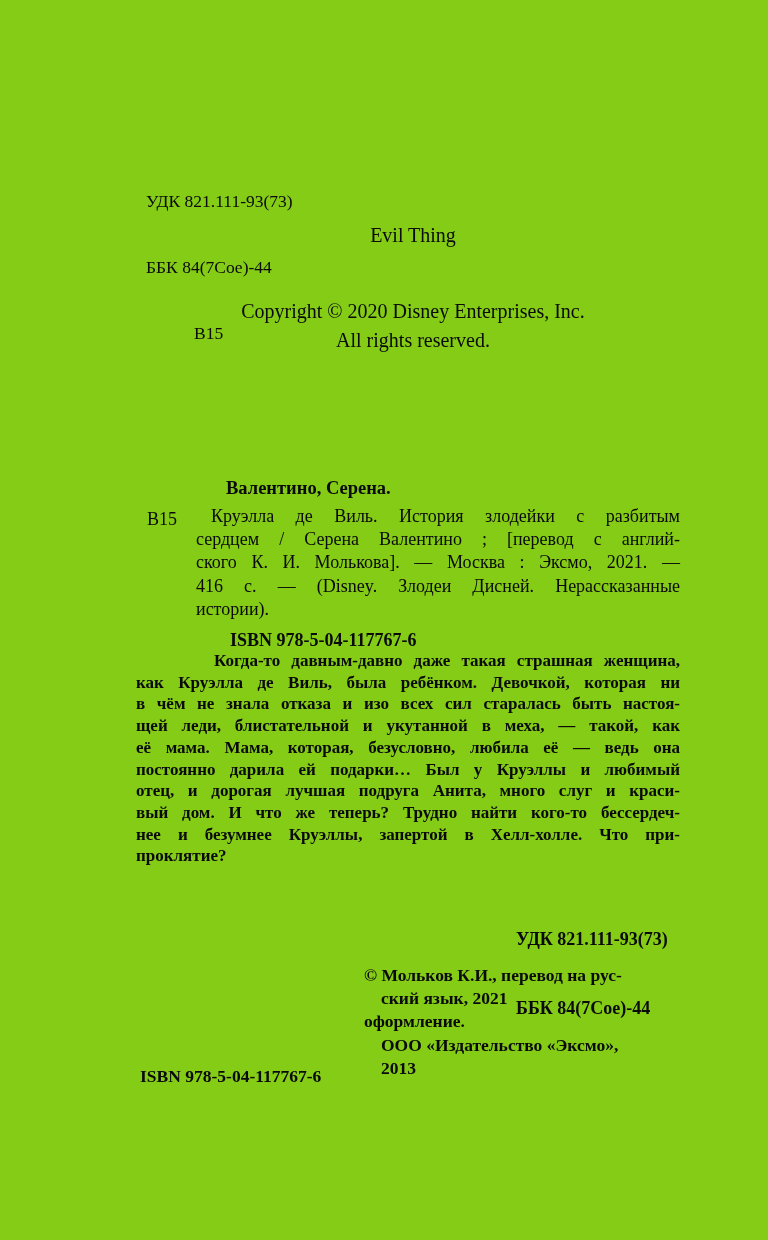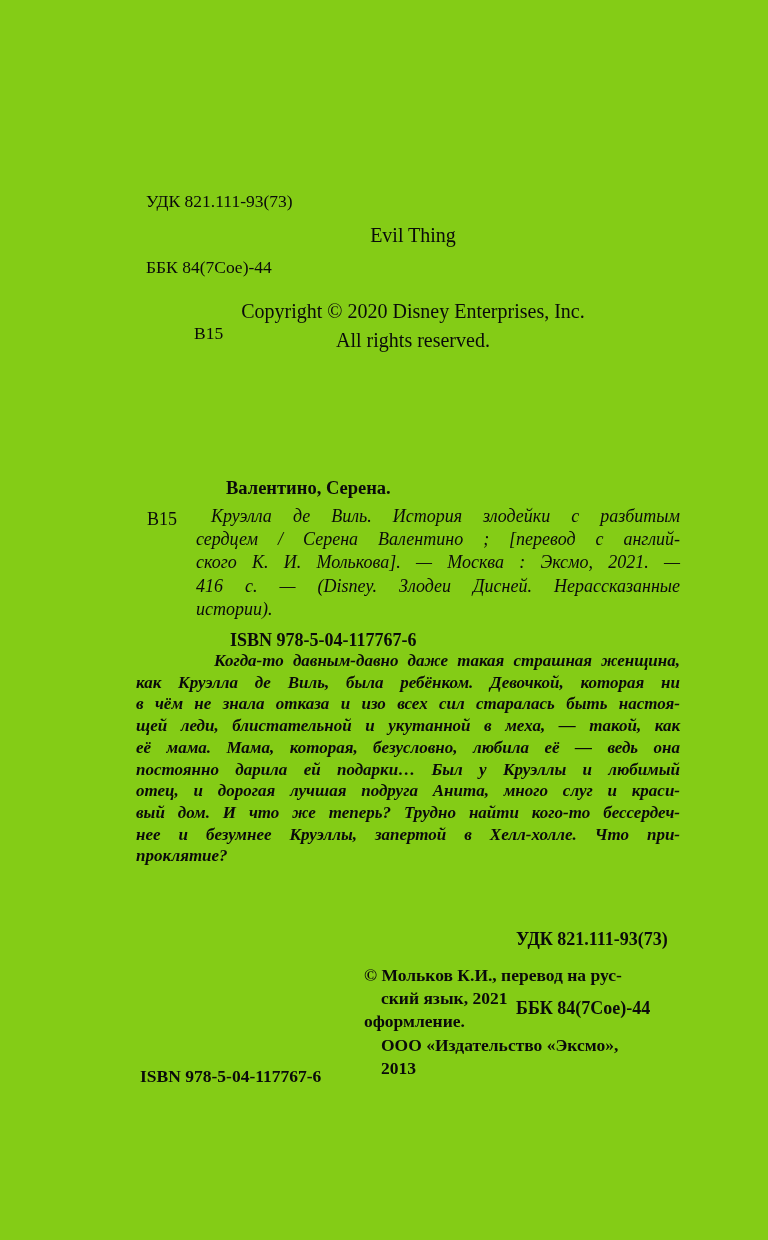--- a/index.html
+++ b/index.html
@@ -91,21 +91,20 @@
     width: 544px;
     font-size: 17px;
     font-weight: bold;
     line-height: 21.7px;
   }
 
   
   .justify-lines .jline {
     text-align: justify;
     text-align-last: justify;
-    font-style: italic;
   }
   .justify-lines .jline:last-child {
     text-align-last: left;
   }
   .description .jline:first-child { padding-left: 15px; }
   .annotation  .jline:first-child { padding-left: 78px; }
 
   
   .bottom-codes {
     position: absolute;

